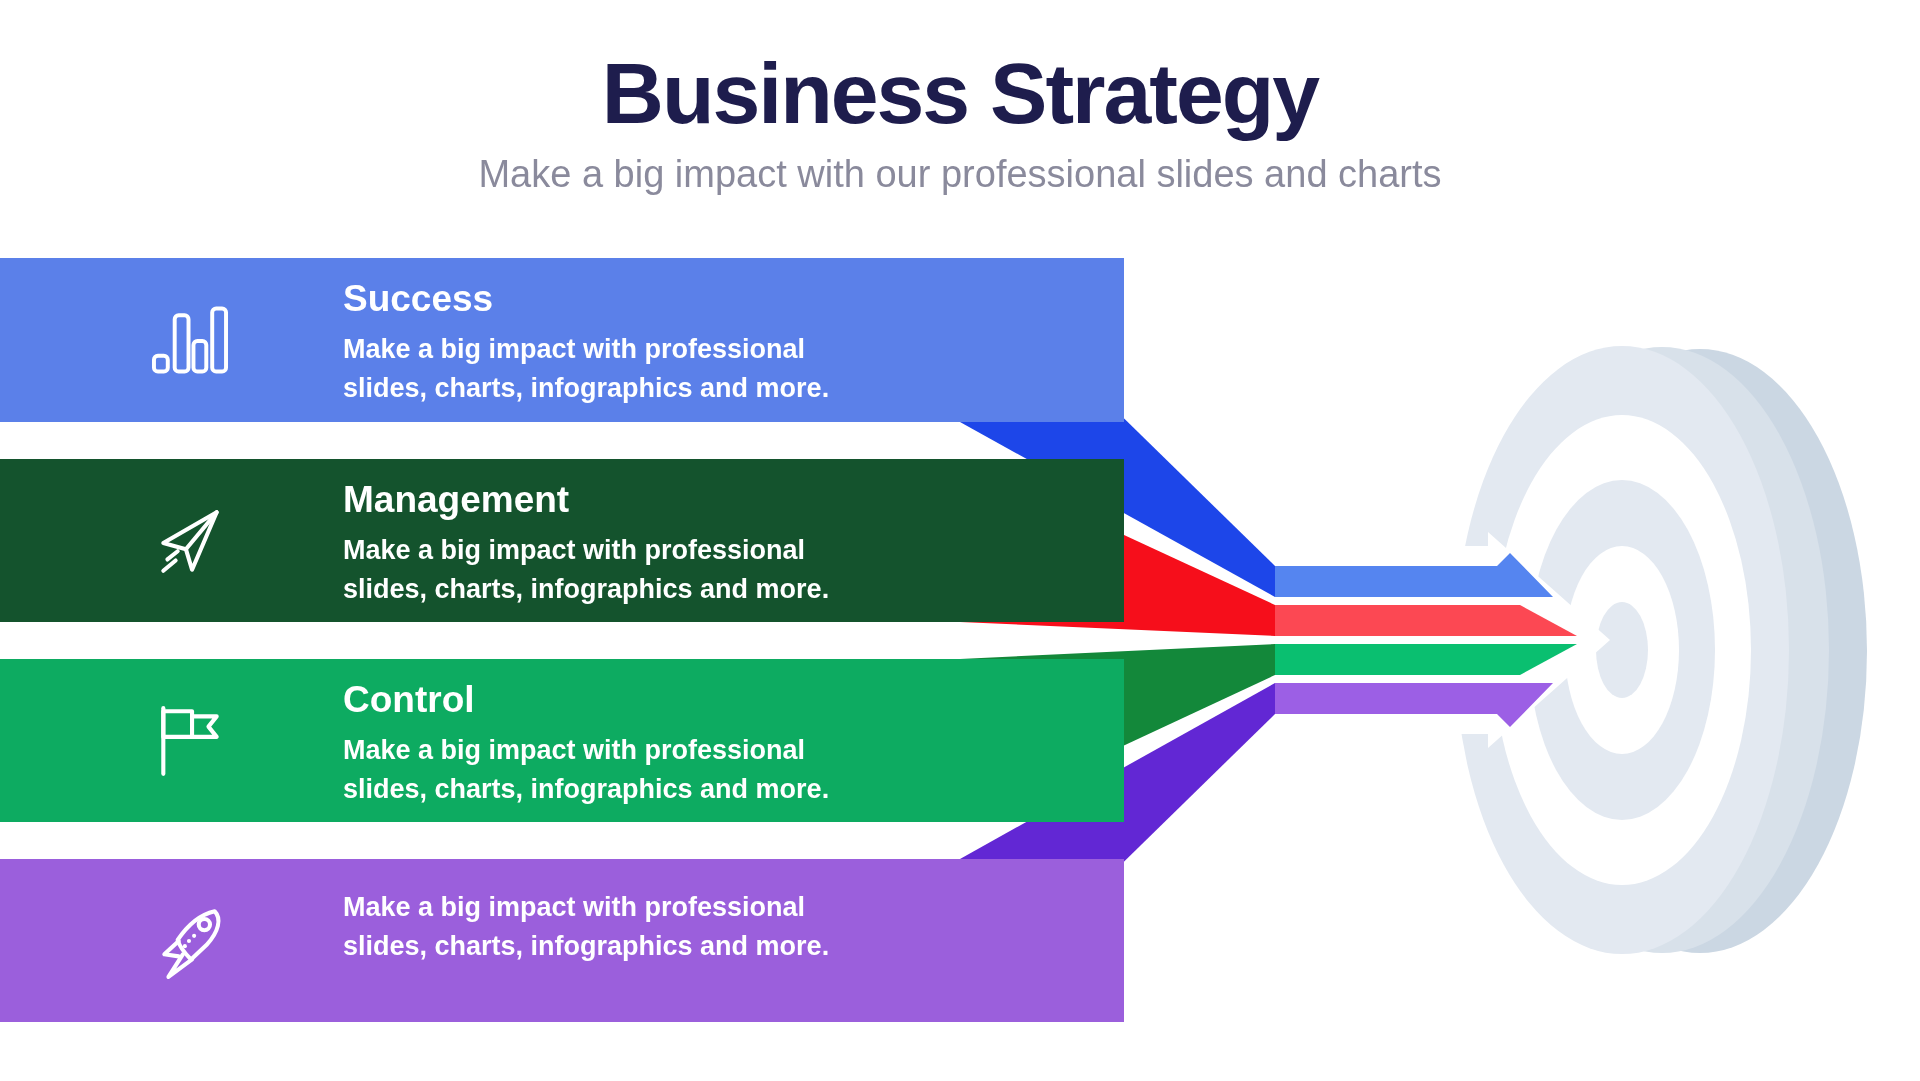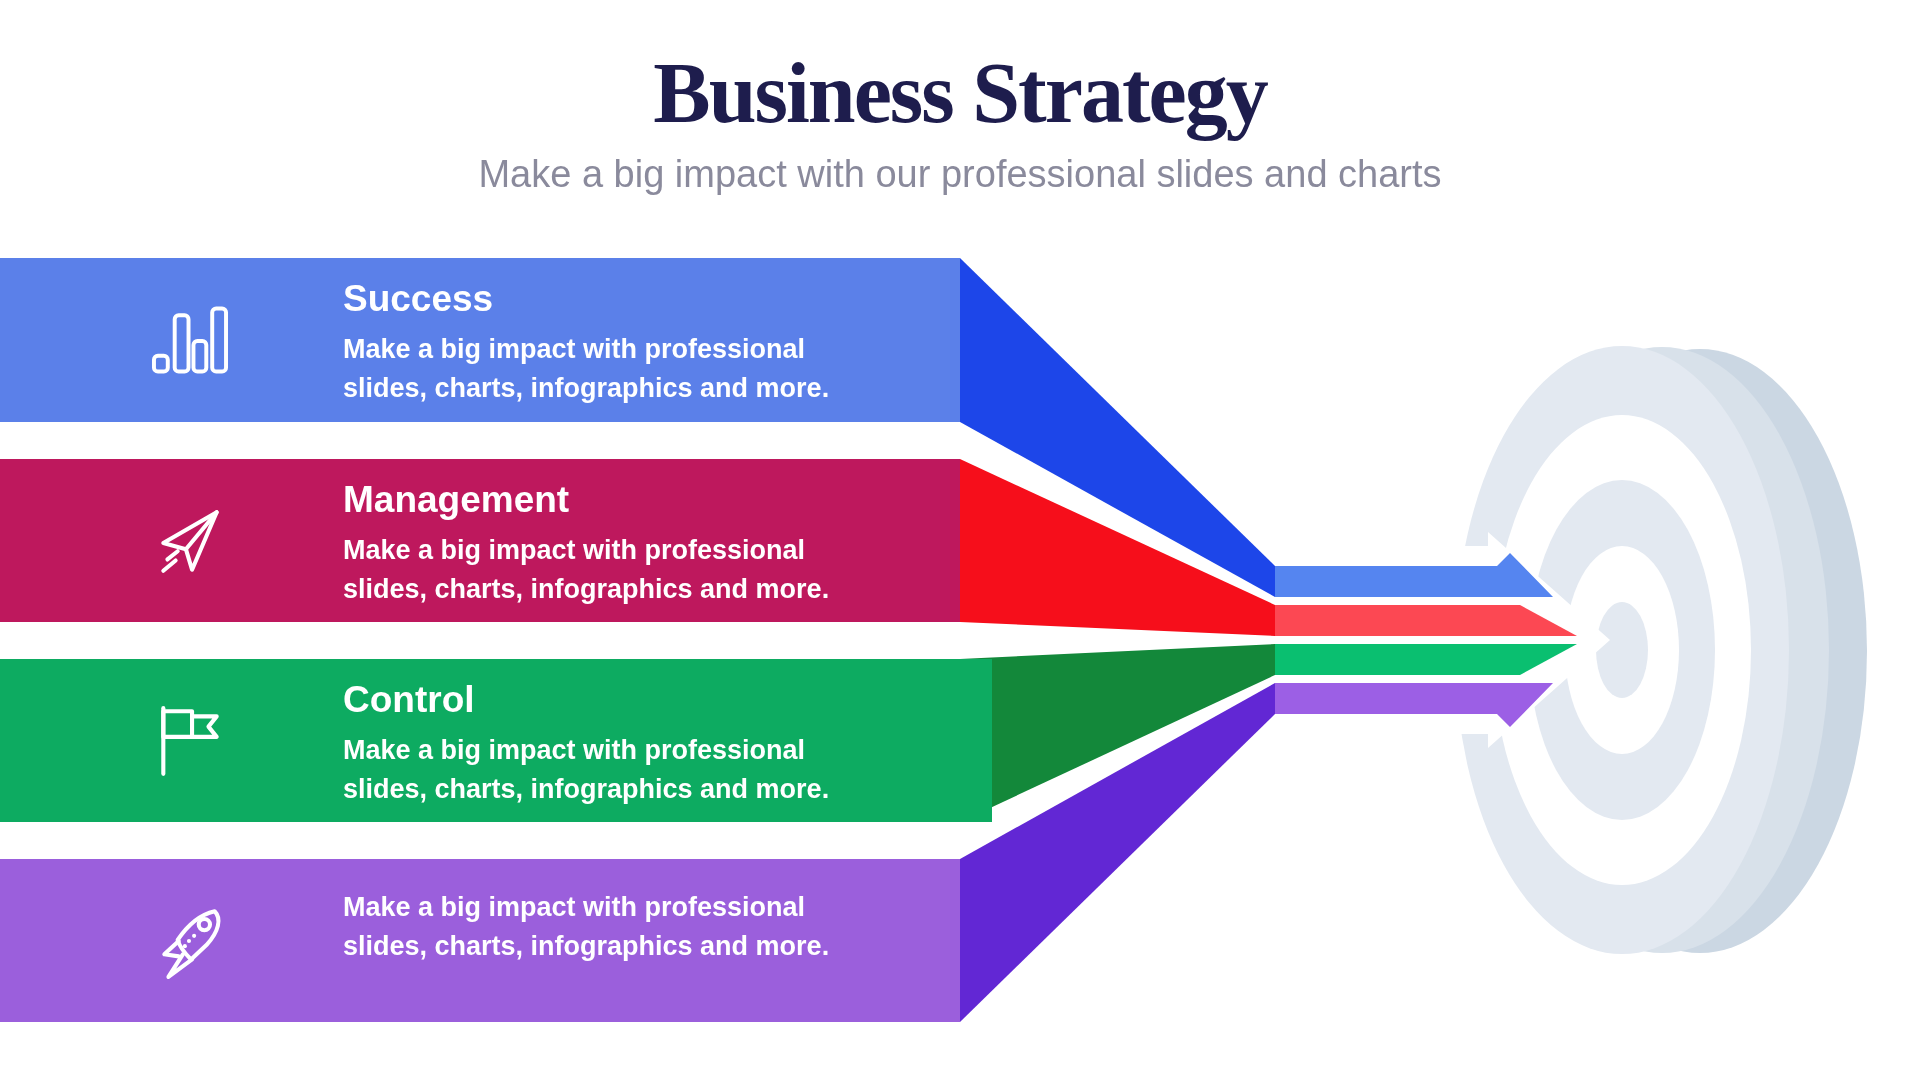--- a/index.html
+++ b/index.html
@@ -5,29 +5,28 @@
   html,body { margin:0; padding:0; background:#fff; }
   .stage {
     position:relative; width:1920px; height:1081px; overflow:hidden;
     background:#ffffff; font-family:"Liberation Sans", sans-serif;
   }
   
   .header { position:absolute; top:50px; left:0; width:100%; text-align:center; }
   .header h1 {
     margin:0; font-size:86px; line-height:1.0; font-weight:700;
     letter-spacing:-2px;
-    font-family:Liberation Serif, serif;
   }
   .header .subtitle {
     margin:16px 0 0 0; font-size:38px; line-height:1.2; font-weight:400;
   }
   
   .canvas { position:absolute; left:0; top:0; width:1920px; height:1081px; z-index:1; }
   
-  .row { position:absolute; left:0; width:960px; height:163px; z-index:2; }
+  .row { position:absolute; left:0; width:1124px; height:163px; z-index:2; }
   .row-icon {
     position:absolute; left:150px; top:0; width:80px; height:163px;
     display:flex; align-items:center; justify-content:center;
   }
   .row-icon svg { width:78px; height:80px; }
   .row-text { position:absolute; left:343px; top:20px; color:#ffffff; }
   .row-title { margin:0; font-size:37px; line-height:1.15; font-weight:700; }
   .row-desc { margin:9px 0 0 0; font-size:27px; line-height:39px; font-weight:700; }
   .ic { fill:none; stroke:#ffffff; stroke-width:4; stroke-linecap:round; stroke-linejoin:round; }
   .ic-fill { fill:#ffffff; stroke:none; }
@@ -78,36 +77,36 @@
         <rect class="ic" x="40" y="33" width="13" height="31" rx="4"></rect>
         <rect class="ic" x="59" y="0" width="14" height="64" rx="4"></rect>
       </svg>
     </div>
     <div class="row-text">
       <h2 class="row-title">Success</h2>
       <p class="row-desc"><span>Make a big impact with professional</span><br><span>slides, charts, infographics and more.</span></p>
     </div>
   </div>
 
-  <div class="row" style="top: 459px; height: 163px; background: #be185d;">
+  <div class="row" style="top: 459px; height: 163px; background: #14532d;">
     <div class="row-icon">
       <svg viewBox="0 0 76 76">
         <path class="ic" d="M64 10 L34 46"></path>
         <path class="ic" d="M64 10 L40 66 L34 46 L12 40 Z"></path>
         <path class="ic" d="M16 56 L26 48"></path>
         <path class="ic" d="M12 67 L24 57"></path>
       </svg>
     </div>
     <div class="row-text">
       <h2 class="row-title">Management</h2>
       <p class="row-desc"><span>Make a big impact with professional</span><br><span>slides, charts, infographics and more.</span></p>
     </div>
   </div>
 
-  <div class="row" style="top: 659px; height: 163px; background: rgb(13, 171, 97); padding-left: 32px;">
+  <div class="row" style="top: 659px; height: 163px; background: rgb(13, 171, 97);">
     <div class="row-icon">
       <svg viewBox="0 0 76 76">
         <path class="ic" d="M12 6 L12 70"></path>
         <path class="ic" d="M12 9 L40 9 L40 34 L12 34 Z"></path>
         <path class="ic" d="M40 14 L64 14 L56 24 L64 34 L40 34"></path>
       </svg>
     </div>
     <div class="row-text">
       <h2 class="row-title">Control</h2>
       <p class="row-desc"><span>Make a big impact with professional</span><br><span>slides, charts, infographics and more.</span></p>

